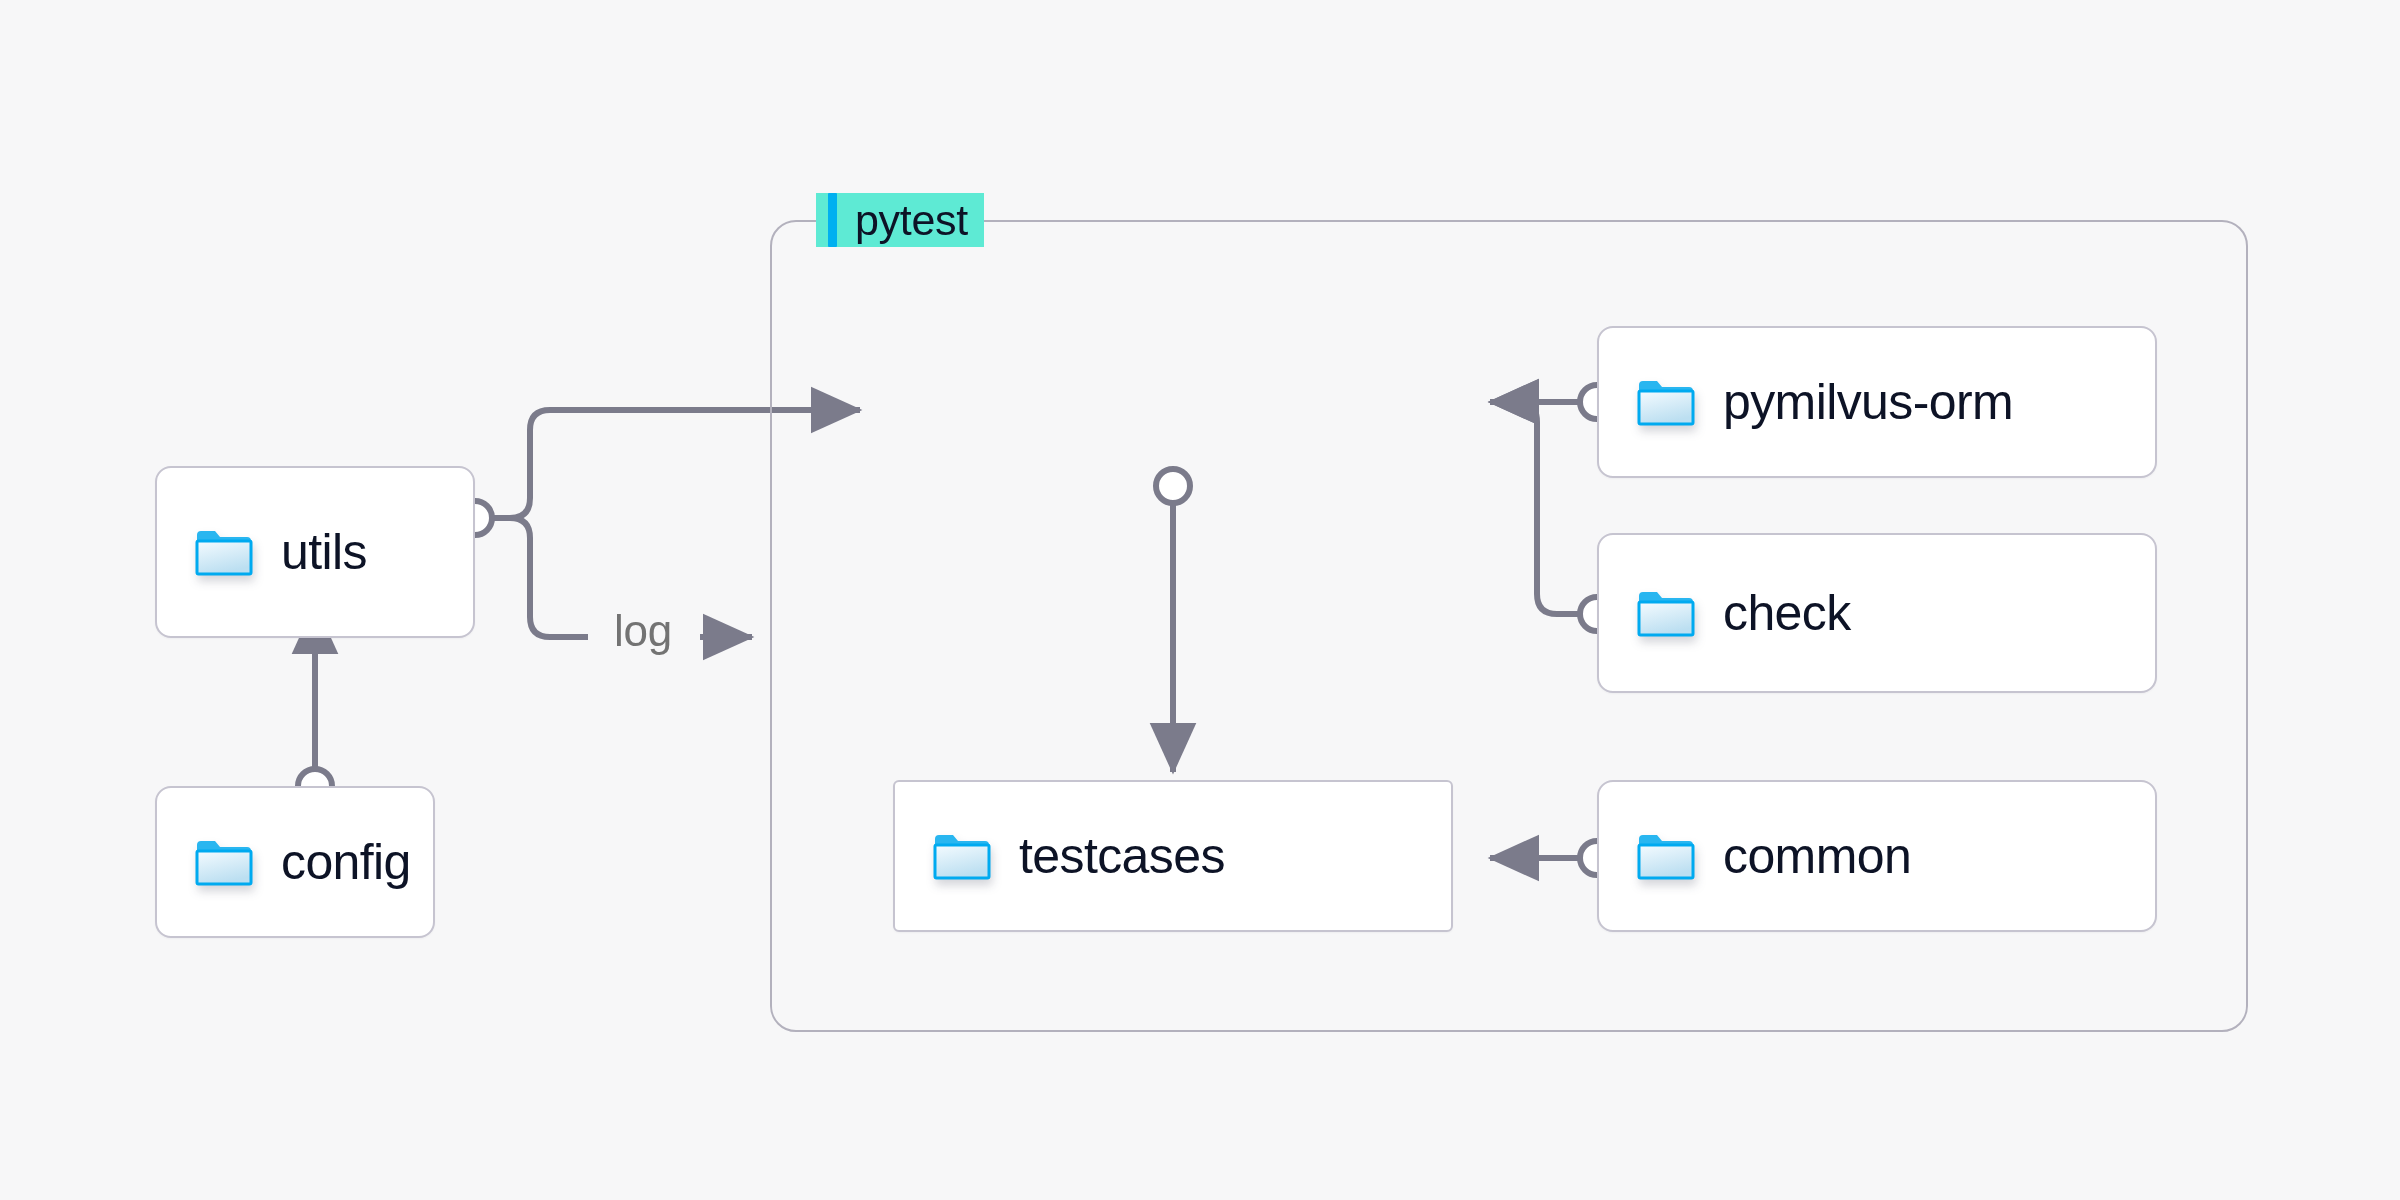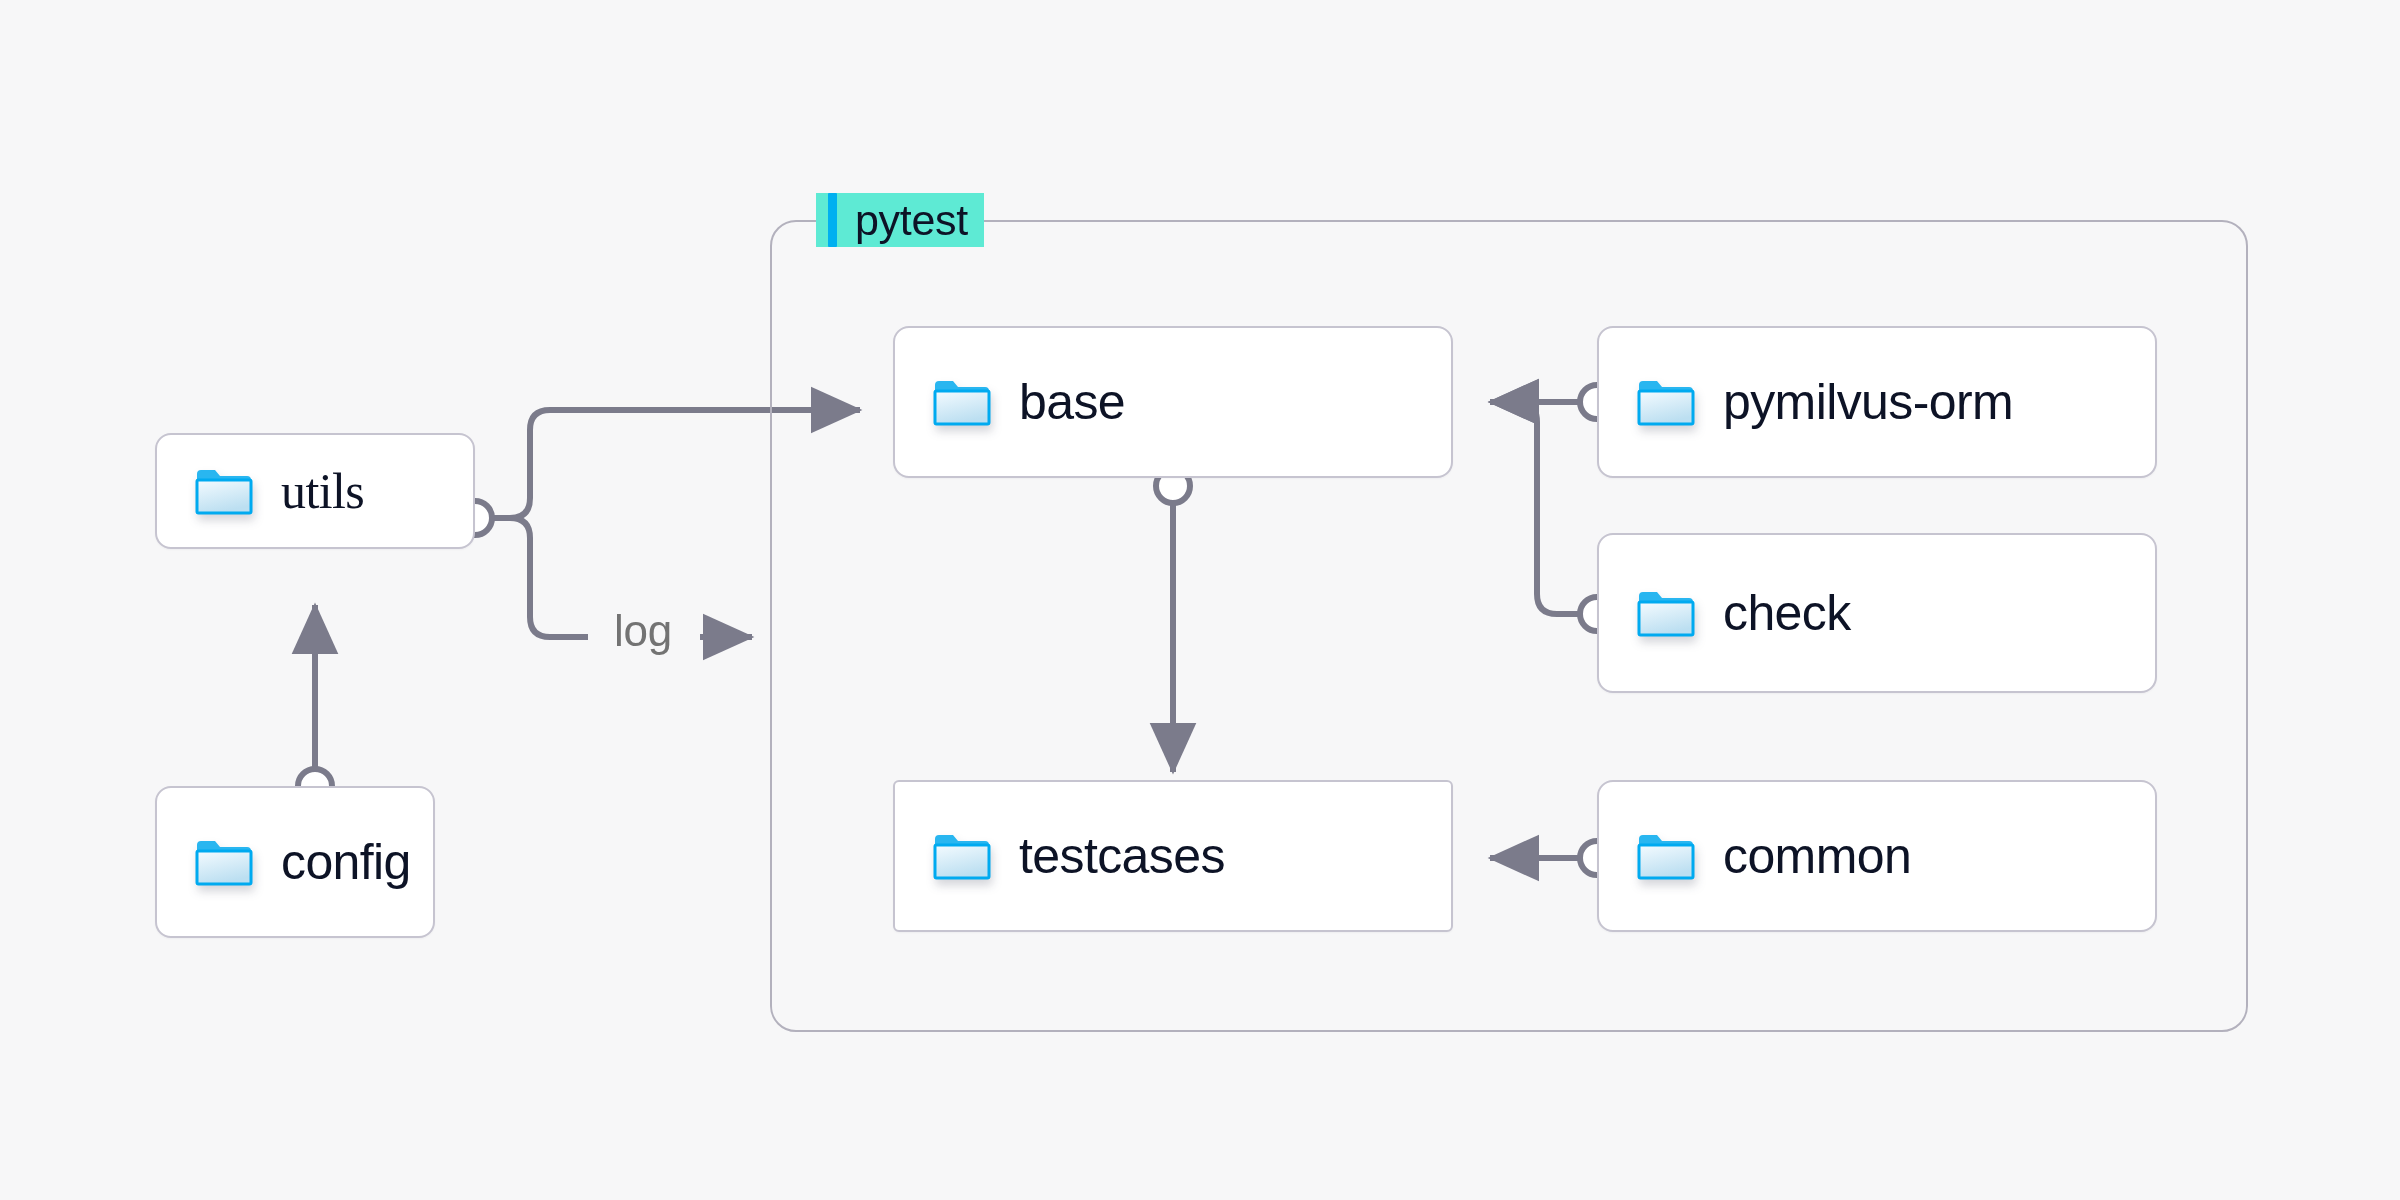--- a/index.html
+++ b/index.html
@@ -155,21 +155,21 @@
     <circle cx="1597" cy="858" r="17" fill="#ffffff" stroke="#7b7b8b" stroke-width="6"></circle>
   </svg>
 
   <div class="group-box" style="left:770px; top:220px; width:1478px; height:812px;"></div>
 
   <div class="group-label-wrap" style="left:816px; top:193px;">
     <span class="group-tick"></span>
     <span class="group-label">pytest</span>
   </div>
 
-  <div class="node" style="left:155px; top:433px; width:320px; height:116px;font-family:Liberation Serif, serif;">
+  <div class="node" style="left:155px; top:466px; width:320px; height:172px;">
     <span class="folder-icon">
       <svg viewBox="0 0 58 48" width="58" height="48">
         <defs>
           <linearGradient id="fg1" x1="0" y1="0" x2="0.35" y2="1">
             <stop offset="0%" stop-color="#f4fbff"></stop>
             <stop offset="100%" stop-color="#bcdff1"></stop>
           </linearGradient>
         </defs>
         <path d="M2 7 a4 4 0 0 1 4 -4 h14 l5 6 h27 a4 4 0 0 1 4 4 v4 H2 z" fill="#29b6f0"></path>
         <rect x="2" y="13" width="54" height="33" rx="1.5" fill="url(#fg1)" stroke="#00aaf0" stroke-width="3"></rect>
@@ -187,35 +187,20 @@
             <stop offset="100%" stop-color="#bcdff1"></stop>
           </linearGradient>
         </defs>
         <path d="M2 7 a4 4 0 0 1 4 -4 h14 l5 6 h27 a4 4 0 0 1 4 4 v4 H2 z" fill="#29b6f0"></path>
         <rect x="2" y="13" width="54" height="33" rx="1.5" fill="url(#fg2)" stroke="#00aaf0" stroke-width="3"></rect>
       </svg>
     </span>
     <span class="node-label">config</span>
   </div>
 
-  <div class="node" style="left:893px; top:326px; width:560px; height:152px;">
-    <span class="folder-icon">
-      <svg viewBox="0 0 58 48" width="58" height="48">
-        <defs>
-          <linearGradient id="fg3" x1="0" y1="0" x2="0.35" y2="1">
-            <stop offset="0%" stop-color="#f4fbff"></stop>
-            <stop offset="100%" stop-color="#bcdff1"></stop>
-          </linearGradient>
-        </defs>
-        <path d="M2 7 a4 4 0 0 1 4 -4 h14 l5 6 h27 a4 4 0 0 1 4 4 v4 H2 z" fill="#29b6f0"></path>
-        <rect x="2" y="13" width="54" height="33" rx="1.5" fill="url(#fg3)" stroke="#00aaf0" stroke-width="3"></rect>
-      </svg>
-    </span>
-    <span class="node-label">base</span>
-  </div>
 
   <div class="node" style="left:893px; top:780px; width:560px; height:152px;border-radius:6px;">
     <span class="folder-icon">
       <svg viewBox="0 0 58 48" width="58" height="48">
         <defs>
           <linearGradient id="fg4" x1="0" y1="0" x2="0.35" y2="1">
             <stop offset="0%" stop-color="#f4fbff"></stop>
             <stop offset="100%" stop-color="#bcdff1"></stop>
           </linearGradient>
         </defs>

